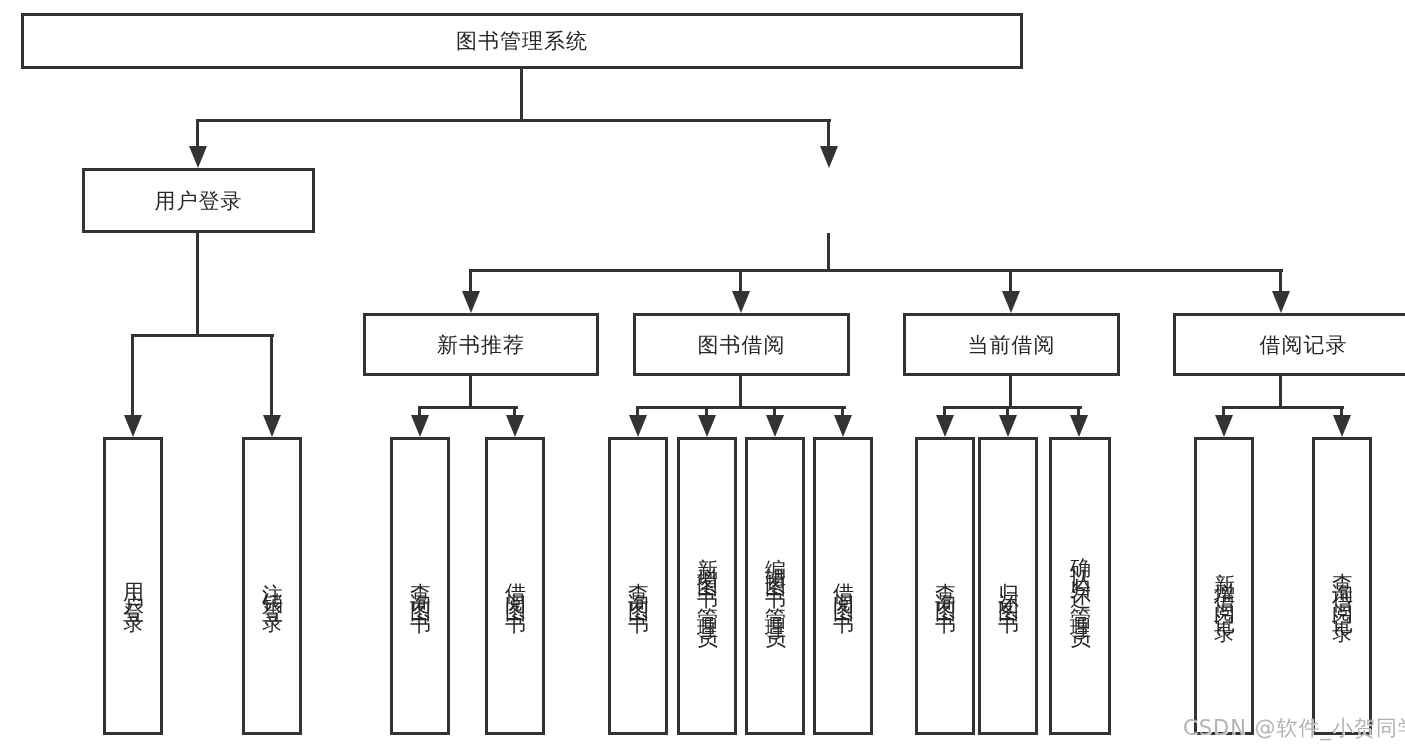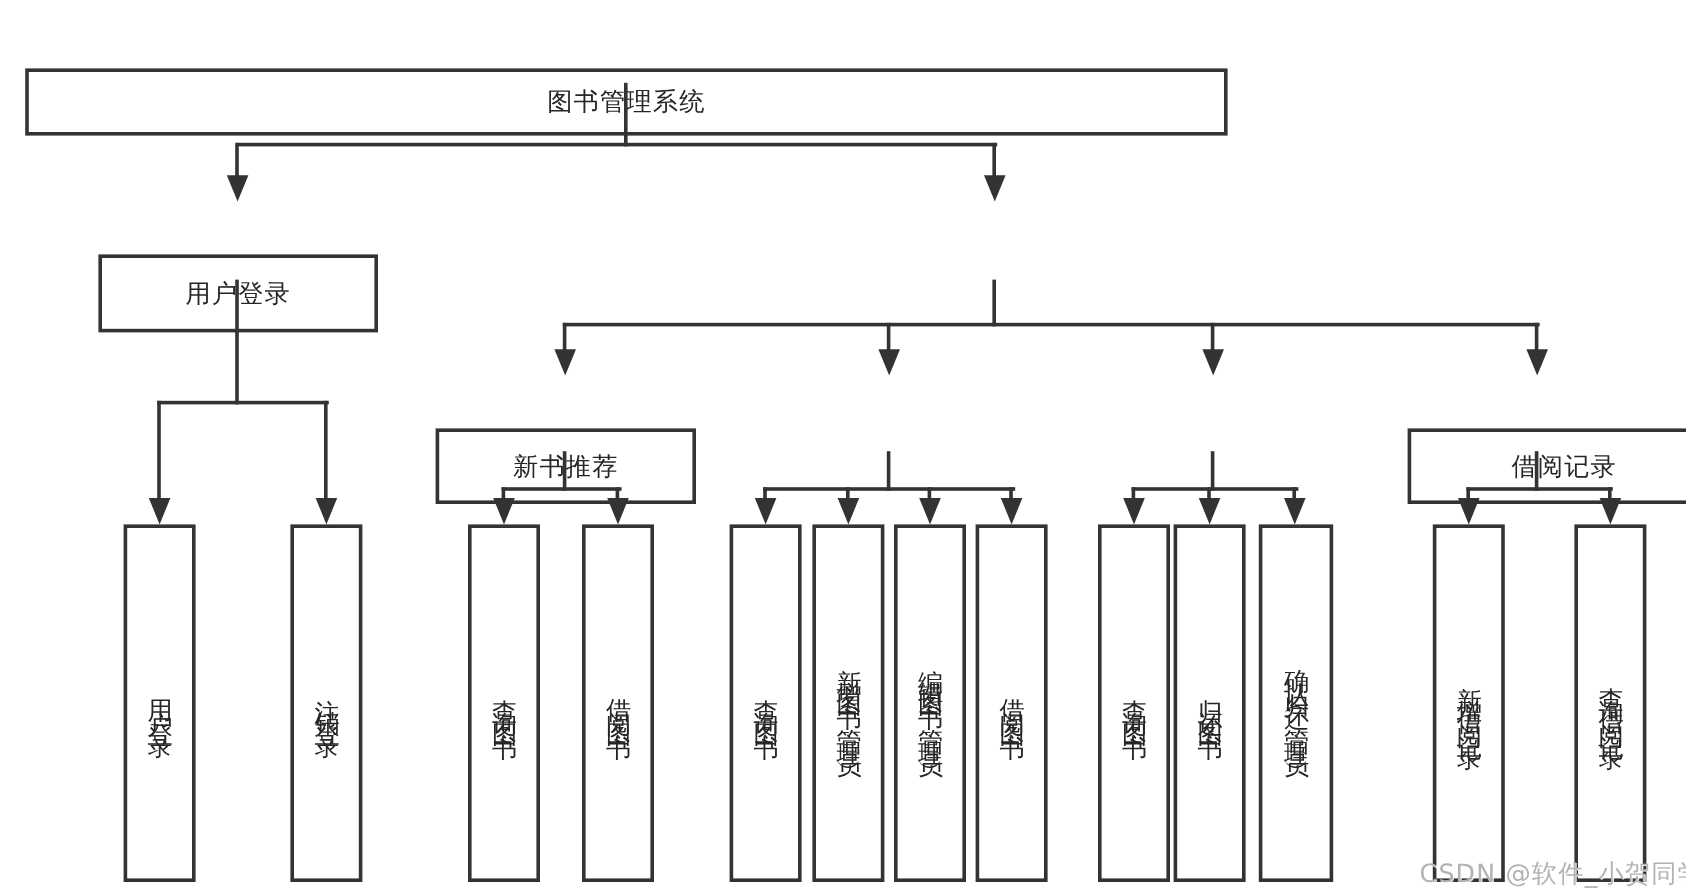--- a/index.html
+++ b/index.html
@@ -16,21 +16,20 @@
     box-sizing: border-box;
     border: 3px solid #333333;
     background: #ffffff;
     display: flex;
     align-items: center;
     justify-content: center;
     font-size: 21px;
     color: #262626;
     letter-spacing: 1px;
     white-space: nowrap;
-    margin-top: 44px;
   }
   .vbox {
     position: absolute;
     box-sizing: border-box;
     border: 3px solid #333333;
     background: #ffffff;
     display: flex;
     align-items: center;
     justify-content: center;
   }
@@ -66,21 +65,23 @@
 </style>
 </head>
 <body>
 
 <div class="canvas">
 
   <div class="box" style="left:21px; top:13px; width:1002px; height:56px;">图书管理系统</div>
 
   <div class="box" style="left:82px; top:168px; width:233px; height:65px;">用户登录</div>
 
-  <div class="box" style="left:363px; top:313px; width:217px; height:63px;">新书推荐</div>
+  <div class="box" style="left:363px; top:313px; width:236px; height:63px;">新书推荐</div>
+  <div class="box" style="left:633px; top:313px; width:217px; height:63px;">图书借阅</div>
+  <div class="box" style="left:903px; top:313px; width:217px; height:63px;">当前借阅</div>
   <div class="box" style="left:1173px; top:313px; width:261px; height:63px;">借阅记录</div>
 
   <div class="vbox" style="left:103px; top:437px; width:60px; height:298px;">
     <span>用户登录</span>
   </div>
   <div class="vbox" style="left:242px; top:437px; width:60px; height:298px;">
     <span>注销登录</span>
   </div>
 
   <div class="vbox" style="left:390px; top:437px; width:60px; height:298px;">

